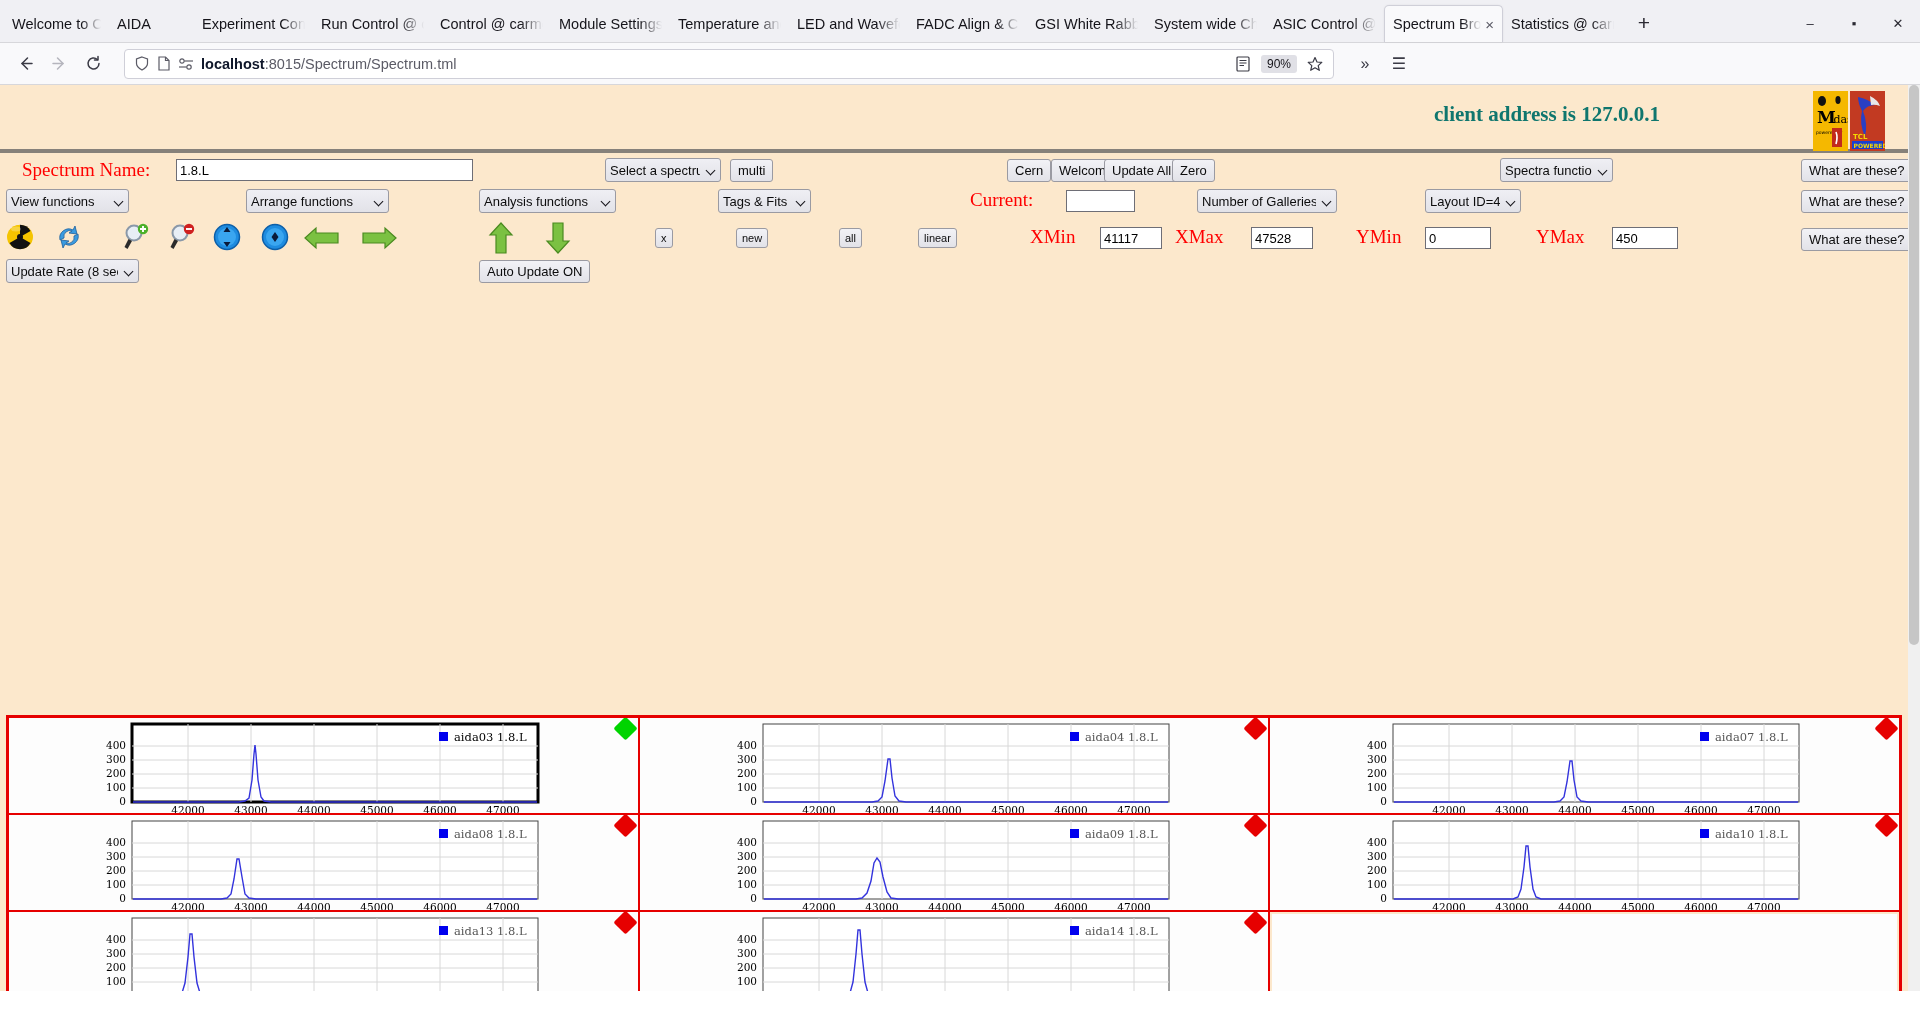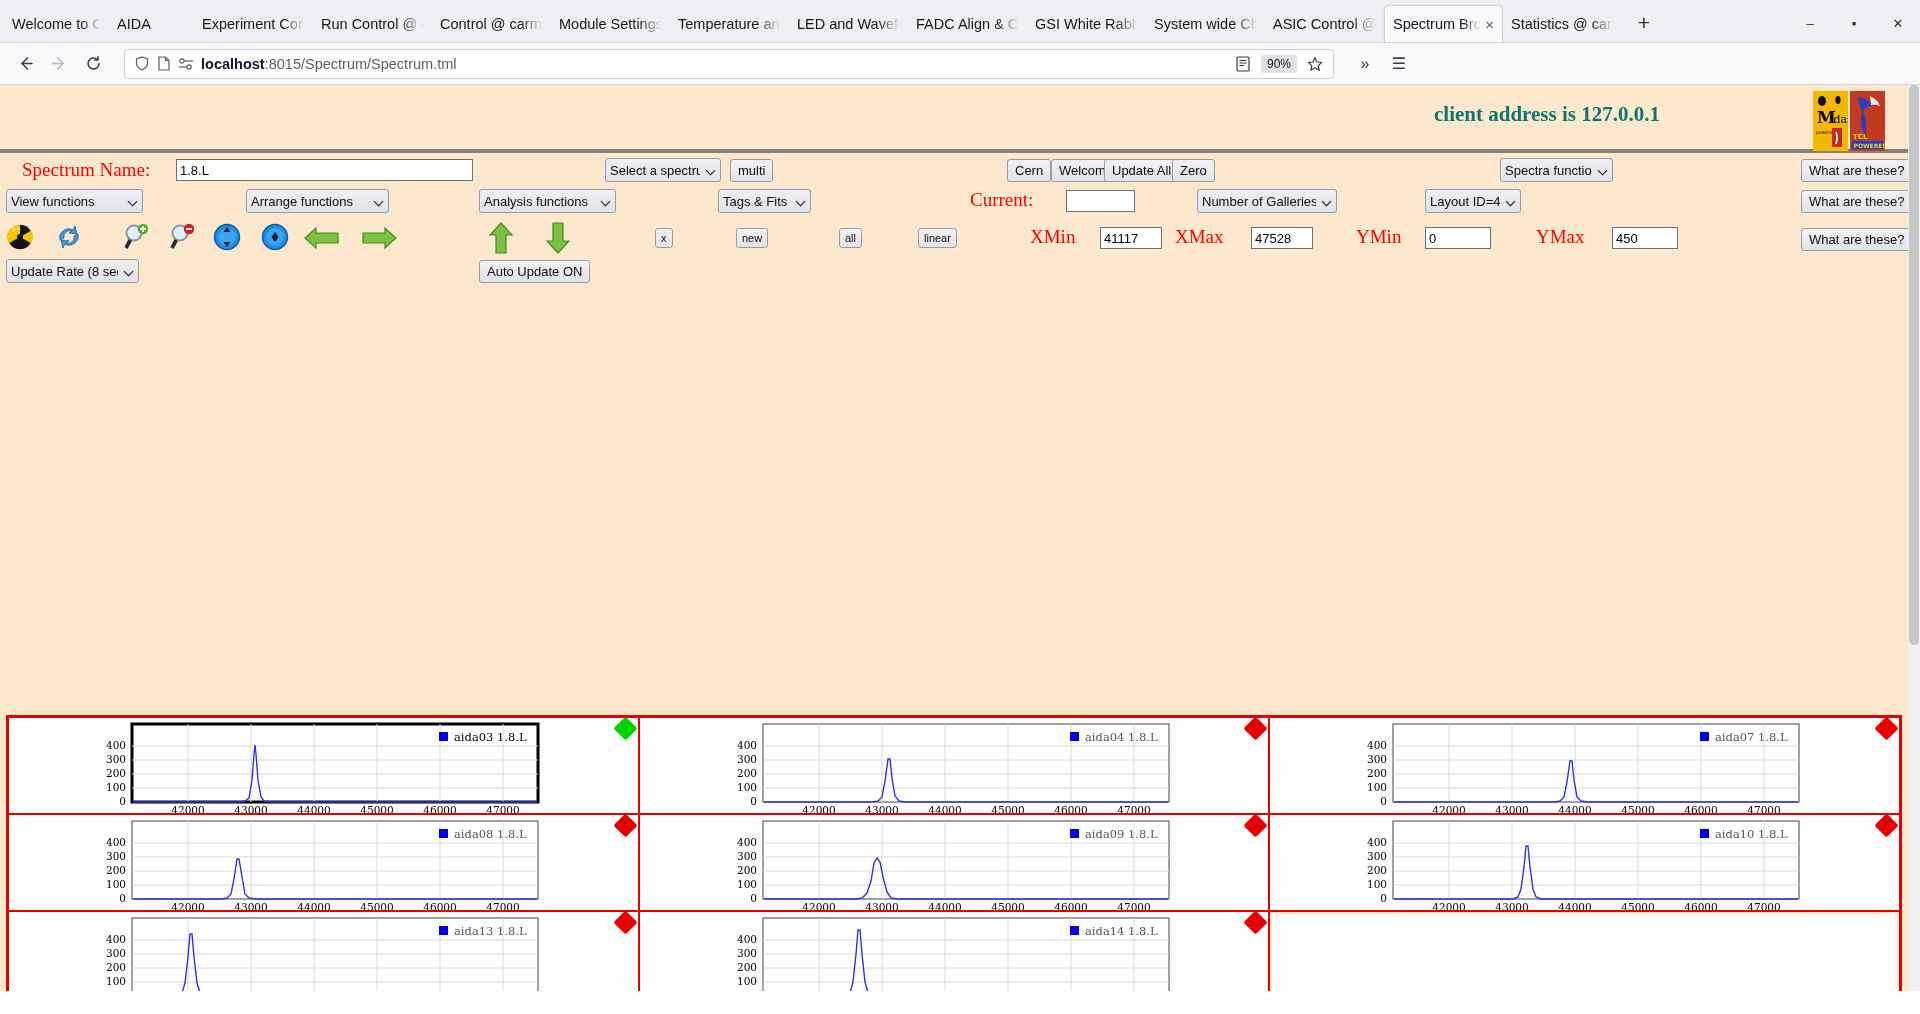--- a/index.html
+++ b/index.html
@@ -322,21 +322,21 @@
     <span class="abs selwrap" style="left:1500px;top:5px">
       <select class="gsel" style="width:113px">
         <option>Spectra functions</option>
       </select>
     </span>
     <button class="gbtn abs" style="left:1801px;top:6px">What are these?</button>
   </div>
 
   <div id="row2">
     <span class="abs selwrap" style="left:6px;top:2px">
-      <select class="gsel" style="width:137px">
+      <select class="gsel" style="width:123px">
         <option>View functions</option>
       </select>
     </span>
     <span class="abs selwrap" style="left:246px;top:2px">
       <select class="gsel" style="width:143px">
         <option>Arrange functions</option>
       </select>
     </span>
     <span class="abs selwrap" style="left:479px;top:2px">
       <select class="gsel" style="width:137px">

